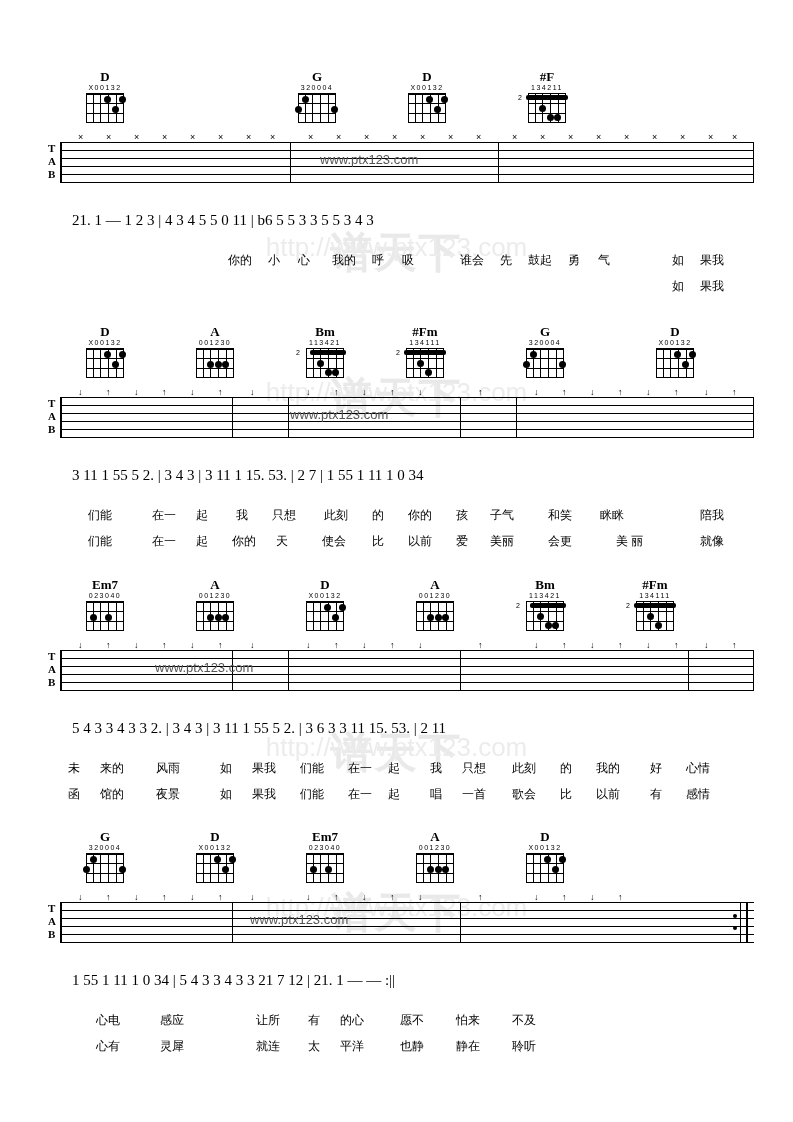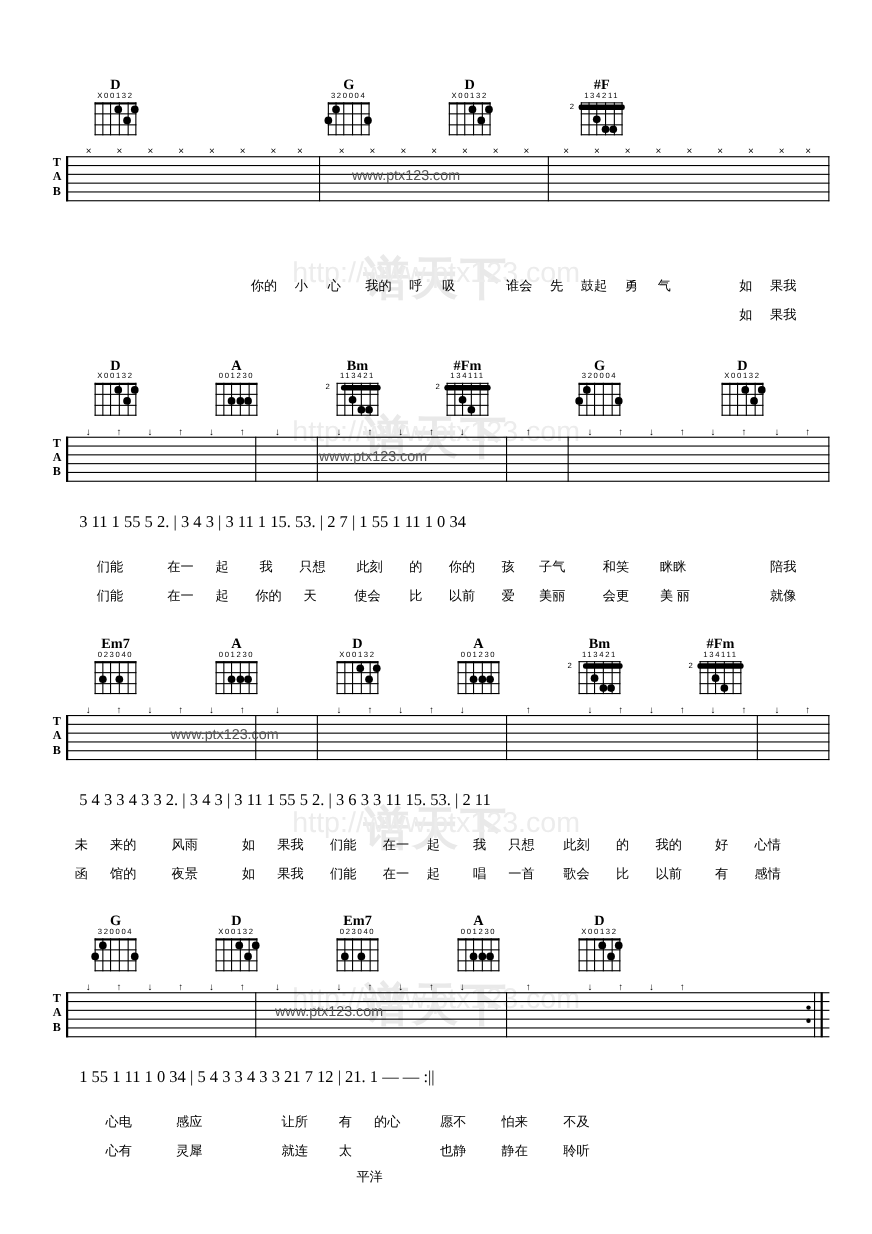--- a/index.html
+++ b/index.html
@@ -173,20 +173,23 @@
         <div class="xm" style="left:480px;">×</div>
         <div class="xm" style="left:508px;">×</div>
       <div class="xm" style="left:536px;">×</div>
         <div class="xm" style="left:564px;">×</div>
         <div class="xm" style="left:592px;">×</div>
       <div class="xm" style="left:620px;">×</div>
         <div class="xm" style="left:648px;">×</div>
         <div class="xm" style="left:672px;">×</div>
     </div>
 
+    <div class="notes" style="top:142px;height:22px;">
+      <div class="nt" style="left:12px;">21. 1 — 1 2 3 | 4 3 4 5 5   0 11 | b6 5 5 3 3 5 5   3 4 3</div>
+    </div>
 
     <div class="lyric" style="top:182px;">
       <div class="ly" style="left:168px;">你的</div>
       <div class="ly" style="left:208px;">小</div>
       <div class="ly" style="left:238px;">心</div>
       <div class="ly" style="left:272px;">我的</div>
       <div class="ly" style="left:312px;">呼</div>
       <div class="ly" style="left:342px;">吸</div>
       <div class="ly" style="left:400px;">谁会</div>
       <div class="ly" style="left:440px;">先</div>
@@ -393,21 +396,21 @@
       <div class="ly" style="left:92px;">在一</div>
       <div class="ly" style="left:136px;">起</div>
       <div class="ly" style="left:172px;">你的</div>
       <div class="ly" style="left:216px;">天</div>
       <div class="ly" style="left:262px;">使会</div>
       <div class="ly" style="left:312px;">比</div>
       <div class="ly" style="left:348px;">以前</div>
       <div class="ly" style="left:396px;">爱</div>
       <div class="ly" style="left:430px;">美丽</div>
       <div class="ly" style="left:488px;">会更</div>
-      <div class="ly" style="left:540px;text-align:center;">美 丽</div>
+      <div class="ly" style="left:556px;text-align:center;">美 丽</div>
       <div class="ly" style="left:640px;">就像</div>
     </div>
   </div>
 
   <div class="system" style="top:578px;height:245px;">
 
     <div class="chordbox" style="left:78px;top:0;">
       <div class="chordname">Em7</div>
       <div class="chordnums">023040</div>
       <div class="grid">
@@ -763,20 +766,20 @@
       <div class="ly" style="left:280px;">的心</div>
       <div class="ly" style="left:340px;">愿不</div>
       <div class="ly" style="left:396px;">怕来</div>
       <div class="ly" style="left:452px;">不及</div>
     </div>
     <div class="lyric" style="top:208px;">
       <div class="ly" style="left:36px;">心有</div>
       <div class="ly" style="left:100px;">灵犀</div>
       <div class="ly" style="left:196px;">就连</div>
       <div class="ly" style="left:248px;">太</div>
-      <div class="ly" style="left:264px;margin-top:24px;">平洋</div>
+      <div class="ly" style="left:280px;">平洋</div>
       <div class="ly" style="left:340px;">也静</div>
       <div class="ly" style="left:396px;">静在</div>
       <div class="ly" style="left:452px;">聆听</div>
     </div>
   </div>
 
 </div>
 
 </body></html>

